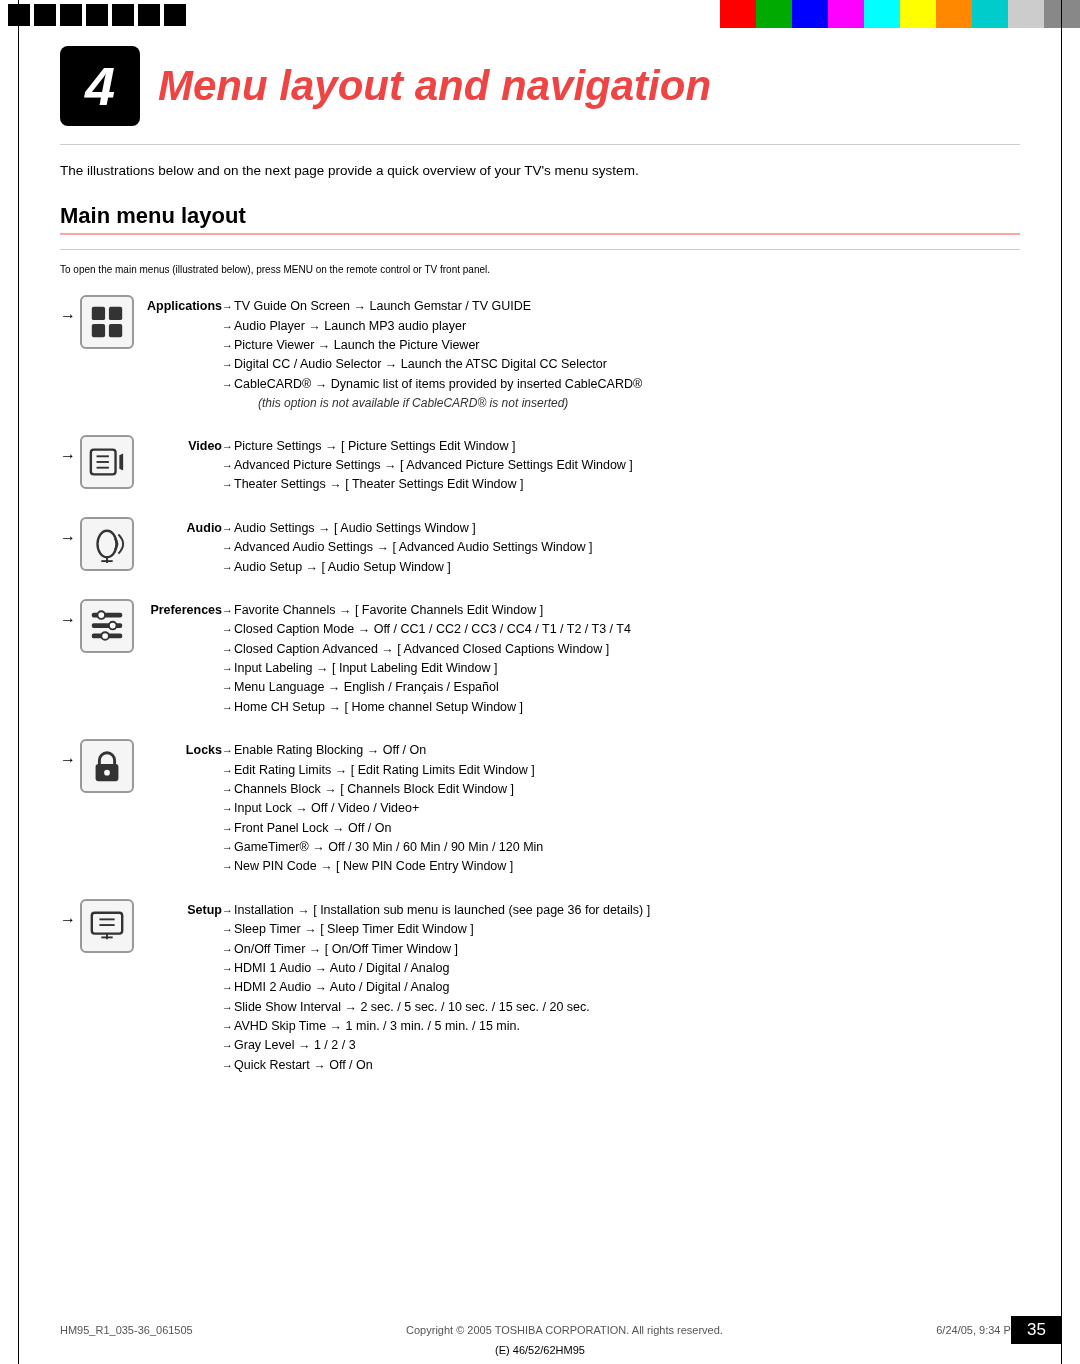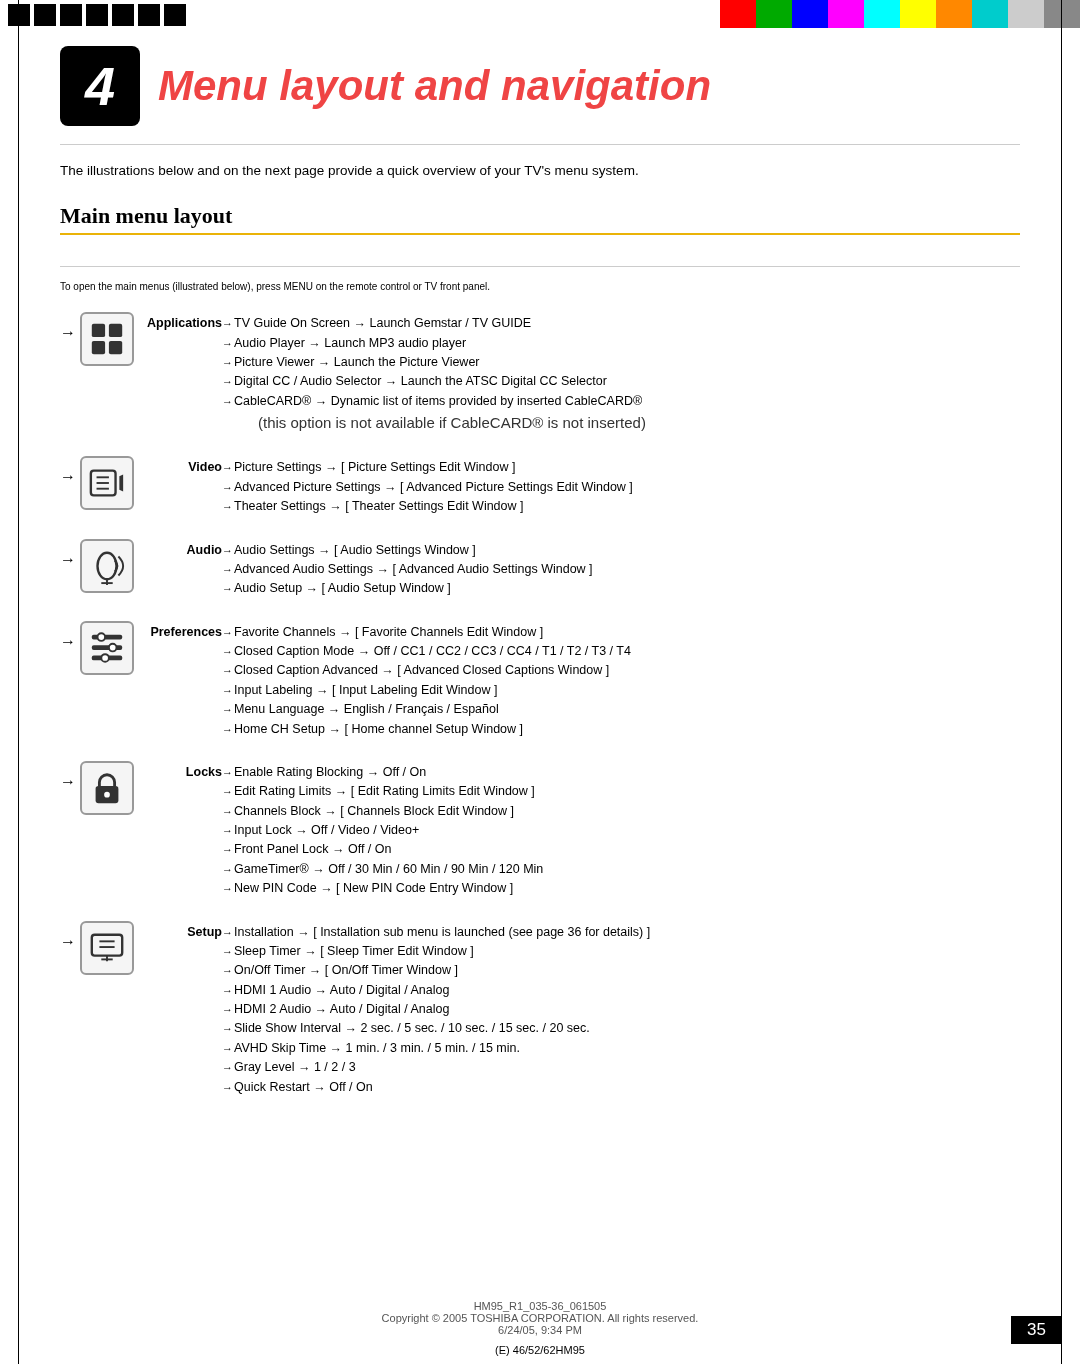--- a/index.html
+++ b/index.html
@@ -96,24 +96,23 @@
     .intro-text {
       font-size: 13.5px;
       margin-bottom: 22px;
       line-height: 1.5;
     }
 
     
     .section-title {
       font-size: 22px;
       font-weight: bold;
-      border-bottom: 2px solid #eab308;
+      border-bottom: 2px solid #fca5a5;
       padding-bottom: 4px;
-      margin-bottom: 31px;
-      font-family: Liberation Serif, serif;
+      margin-bottom: 14px;
     }
 
     .section-intro {
       font-size: 10px;
       margin-bottom: 18px;
       line-height: 1.5;
     }
 
     
     .menu-layout {
@@ -173,39 +172,39 @@
     .menu-item-line::before {
       content: '→';
       position: absolute;
       left: 0;
       top: 0;
       font-size: 11px;
     }
 
     .menu-item-line.deep-indent {
       padding-left: 36px;
-      font-size: 15px;
+      font-size: 12px;
       color: #333;
+      font-style: italic;
     }
     .menu-item-line.deep-indent::before {
       display: none;
     }
 
     
     .footer {
       position: absolute;
       bottom: 28px;
       left: 60px;
       right: 60px;
       display: flex;
       justify-content: space-between;
       align-items: center;
       font-size: 11px;
       color: #555;
-      flex-direction: column;
     }
   </style>
 </head>
 <body>
 
 <div class="top-print-bar">
   <div class="print-square"></div>
   <div class="print-square"></div>
   <div class="print-square"></div>
   <div class="print-square"></div>

